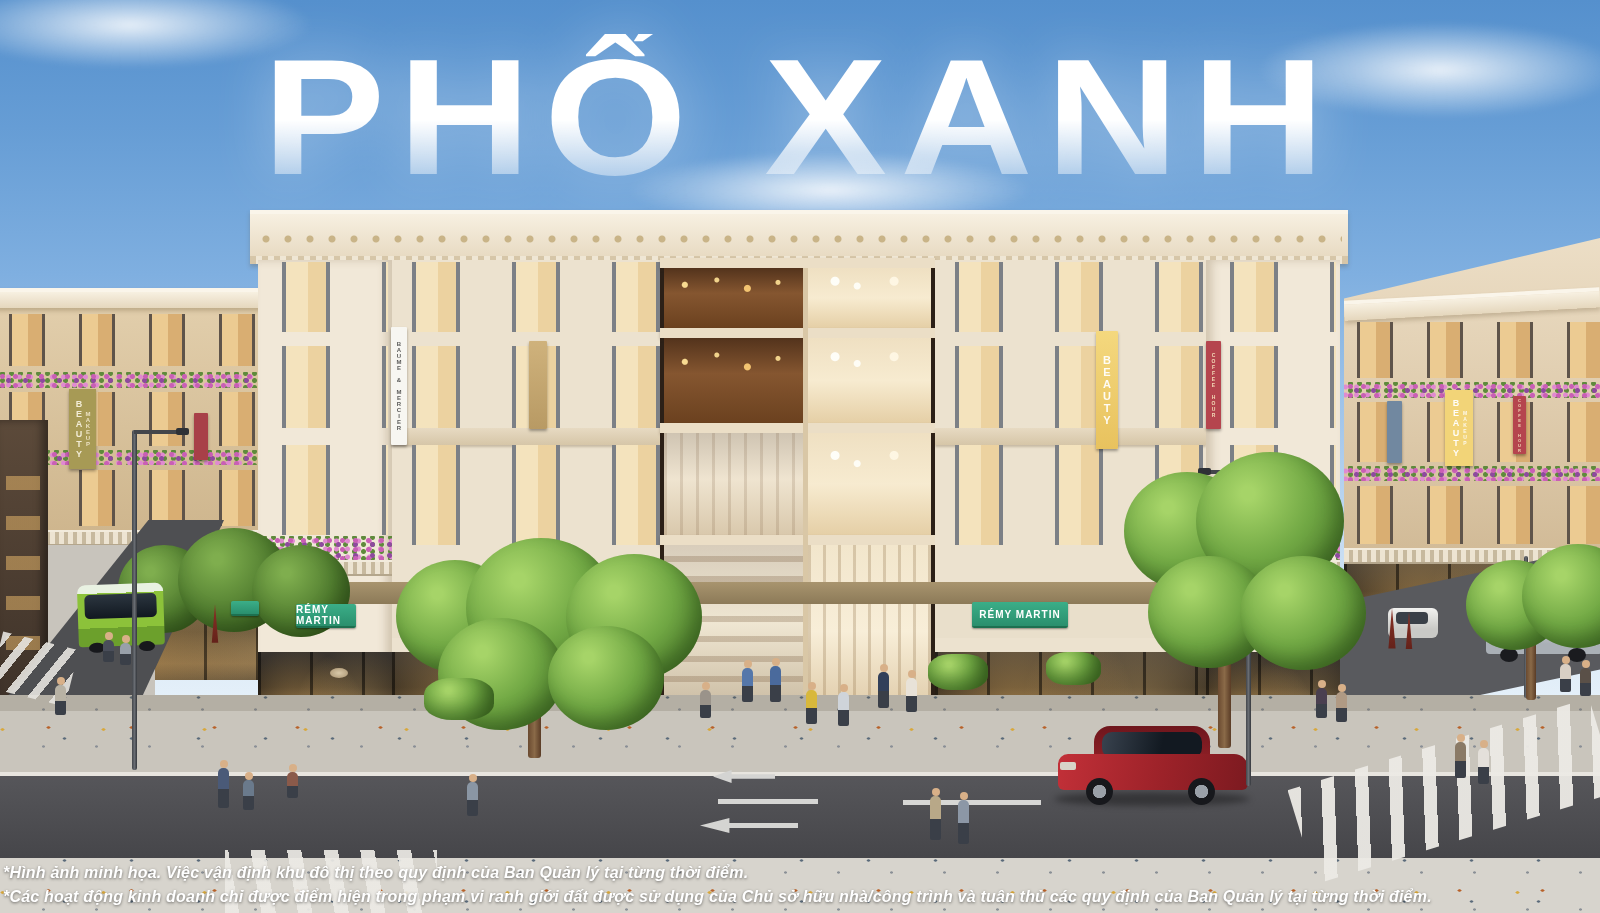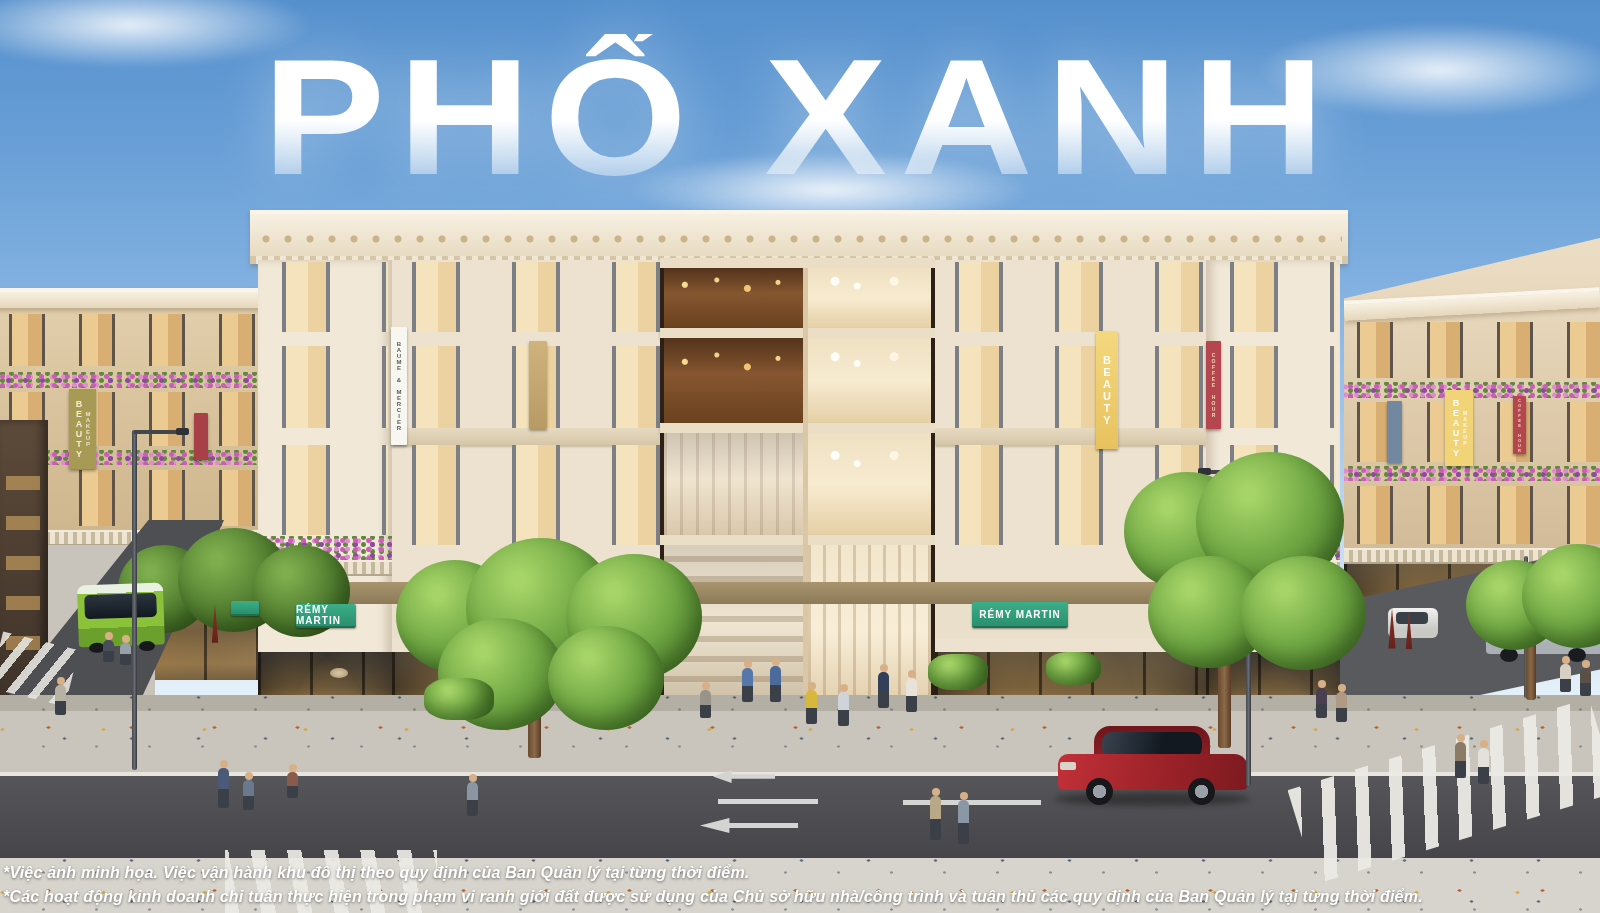--- a/index.html
+++ b/index.html
@@ -334,16 +334,16 @@
   <div class="abs person" style="left:906px;top:678px;height:34px;--c:#e8e2d8"></div>
   <div class="abs person" style="left:930px;top:796px;height:44px;--c:#b8a888"></div>
   <div class="abs person" style="left:958px;top:800px;height:44px;--c:#8c97a6"></div>
   <div class="abs person" style="left:1316px;top:688px;height:30px;--c:#4a3f50"></div>
   <div class="abs person" style="left:1336px;top:692px;height:30px;--c:#b09a84"></div>
   <div class="abs person" style="left:1455px;top:742px;height:36px;--c:#8a7a66"></div>
   <div class="abs person" style="left:1478px;top:748px;height:36px;--c:#e4e0da"></div>
   <div class="abs person" style="left:1560px;top:664px;height:28px;--c:#d8cfc4"></div>
   <div class="abs person" style="left:1580px;top:668px;height:28px;--c:#5a5048"></div>
 
-  <div class="abs disc" style="top:864px">*Việc ảnh minh họa. Việc vận hành khu đô thị theo quy định của Ban Quản lý tại từng thời điểm.</div>
-  <div class="abs disc" style="top:888px">*Các hoạt động kinh doanh chỉ tuân thực hiện trong phạm vi ranh giới đất được sử dụng của Chủ sở hữu nhà/công trình và tuân thủ các quy định của Ban Quản lý tại từng thời điểm.</div>
+  <div class="abs disc" style="top:864px">*Hình ảnh minh họa. Việc vận định khu đô thị theo quy định của Ban Quản lý tại từng thời điểm.</div>
+  <div class="abs disc" style="top:888px">*Các hoạt động kinh doanh chỉ được điểm hiện trong phạm vi ranh giới đất được sử dụng của Chủ sở hữu nhà/công trình và tuân thủ các quy định của Ban Quản lý tại từng thời điểm.</div>
 
 </div>
 
 </body></html>

